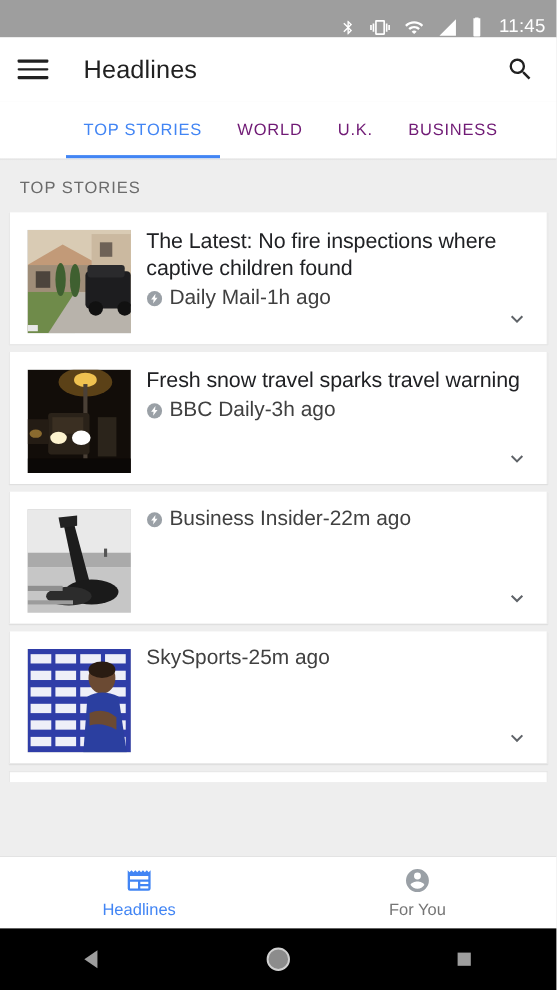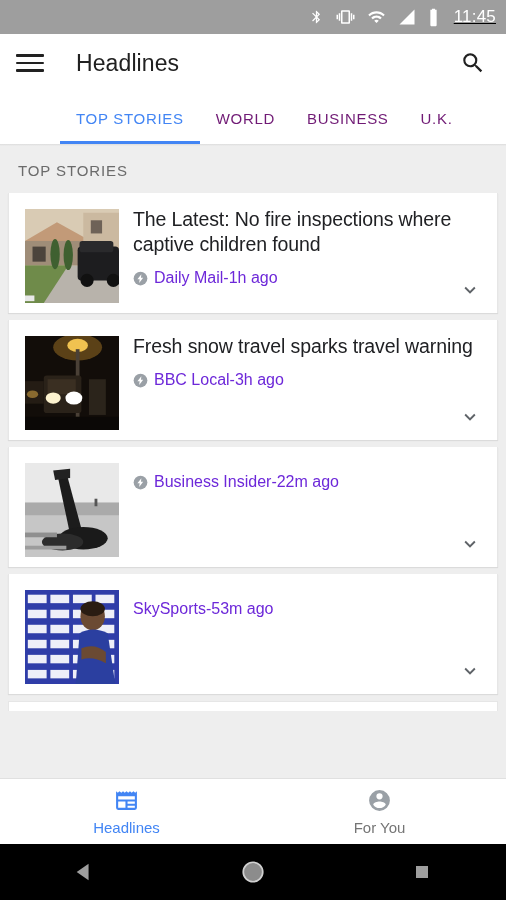--- a/index.html
+++ b/index.html
@@ -7,22 +7,22 @@
     width:506px; height:900px;
     font-family:"Liberation Sans", sans-serif;
     background:#eeeeee;
     overflow:hidden;
   }
   #app { width:506px; height:900px; position:relative; display:flex; flex-direction:column; background:#eeeeee; }
 
   
   .statusbar {
     height:34px; background:#9e9e9e; flex:0 0 34px;
-    display:flex; align-items:center; justify-content:flex-end;
-    padding-right:10px; gap:12px;text-decoration:underline;
+    display:flex; align-items:flex-end; justify-content:flex-end;
+    padding-right:10px; gap:12px;
   }
   .statusbar .sicon { display:flex; align-items:center; justify-content:center; }
   .status-time { color:#ffffff; font-size:17px; letter-spacing:.2px; margin-left:3px; }
 
   
   .appbar {
     flex:0 0 58px; background:#ffffff;
     display:flex; align-items:center; padding:0 16px;
   }
   .hamburger { width:34px; height:34px; display:flex; flex-direction:column; justify-content:center; gap:5px; cursor:pointer; }
@@ -62,21 +62,21 @@
   .thumb {
     flex:0 0 94px; height:94px; margin-right:14px; margin-top:2px;
     background:#cfcfcf; position:relative; overflow:hidden;
   }
   .thumb svg { display:block; width:100%; height:100%; }
   .card-body { flex:1; min-width:0; padding-right:6px; }
   .headline {
     font-size:19.5px; line-height:25px; color:#202124; font-weight:400;
     letter-spacing:-.1px; margin-bottom:3px;
   }
-  .meta { display:flex; align-items:center; font-size:16px; color:#6d28d9; margin-top:12px; }
+  .meta { display:flex; align-items:center; font-size:19px; color:#404040; margin-top:0; }
   .amp-icon { flex:0 0 15px; height:15px; margin-right:6px; display:block; }
   .chevron {
     position:absolute; right:14px; bottom:10px;
     width:26px; height:26px; display:flex; align-items:center; justify-content:center; cursor:pointer;
   }
   .card-peek {
     background:#ffffff; margin:0 8px; height:10px;
     border:1px solid #e6e6e6; border-bottom:none;
   }
 
@@ -149,24 +149,24 @@
   </div>
 
   <div class="tabbar">
     <div class="tab active">
         <span>TOP STORIES</span>
       </div>
     <div class="tab">
         <span>WORLD</span>
       </div>
     <div class="tab">
+        <span>U.K.</span>
+      </div>
+    <div class="tab">
         <span>BUSINESS</span>
-      </div>
-    <div class="tab">
-        <span>U.K.</span>
       </div>
   </div>
   <div class="tabbar-shadow"></div>
 
   <div class="feed">
 
     <div class="section-label">TOP STORIES</div>
 
     <div class="card">
       <div class="thumb">
@@ -225,21 +225,21 @@
           <rect x="0" y="86" width="100" height="14" fill="#0b0806"></rect>
         </svg>
       </div>
       <div class="card-body">
         <div class="headline">Fresh snow travel sparks travel warning</div>
         <div class="meta">
           <svg class="amp-icon" viewBox="0 0 24 24">
               <circle cx="12" cy="12" r="11" fill="#9aa0a6"></circle>
               <path fill="#fff" d="M13.4 5L7 13.2h3.6L9.9 19l6.4-8.4h-3.6z"></path>
             </svg>
-          <span>BBC Local</span>
+          <span>BBC Daily</span>
           <span> - </span>
           <span>3h ago</span>
         </div>
       </div>
       <div class="chevron">
         <svg width="22" height="22" viewBox="0 0 24 24">
             <path fill="#5f6368" d="M7.41 8.59L12 13.17l4.59-4.58L18 10l-6 6-6-6 1.41-1.41z"></path>
           </svg>
       </div>
     </div>
@@ -311,21 +311,21 @@
           <ellipse cx="72" cy="28" rx="13" ry="15" fill="#6b4a33"></ellipse>
           <path d="M58 46 Q72 38 88 46 L96 100 L54 100 Z" fill="#2b3fa0"></path>
           <path d="M60 62 Q74 56 86 66 L86 78 Q72 70 60 74 Z" fill="#6b4a33"></path>
           <ellipse cx="72" cy="20" rx="13" ry="8" fill="#2a1c12"></ellipse>
         </svg>
       </div>
       <div class="card-body">
         <div class="meta">
           <span>SkySports</span>
           <span> - </span>
-          <span>53m ago</span>
+          <span>25m ago</span>
         </div>
       </div>
       <div class="chevron">
         <svg width="22" height="22" viewBox="0 0 24 24">
             <path fill="#5f6368" d="M7.41 8.59L12 13.17l4.59-4.58L18 10l-6 6-6-6 1.41-1.41z"></path>
           </svg>
       </div>
     </div>
 
     <div class="card-peek"></div>

